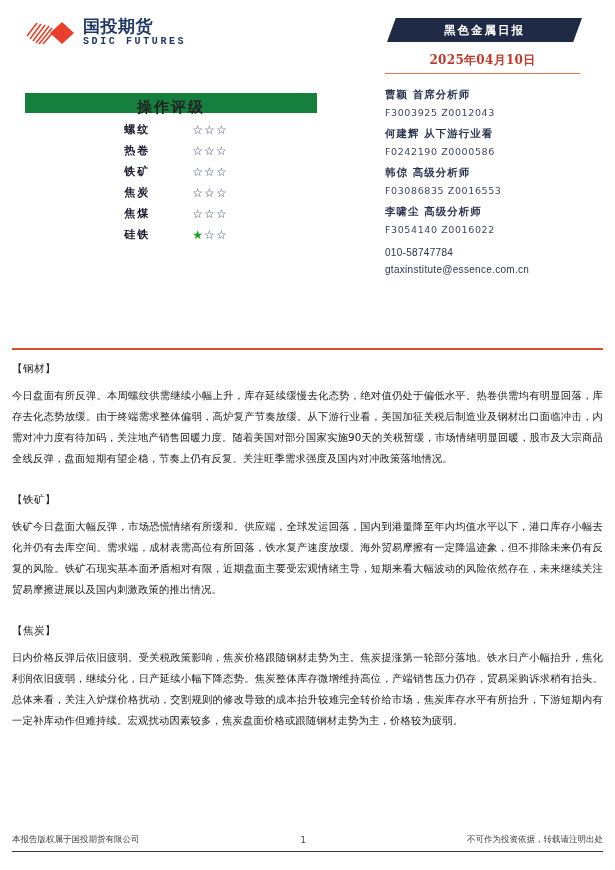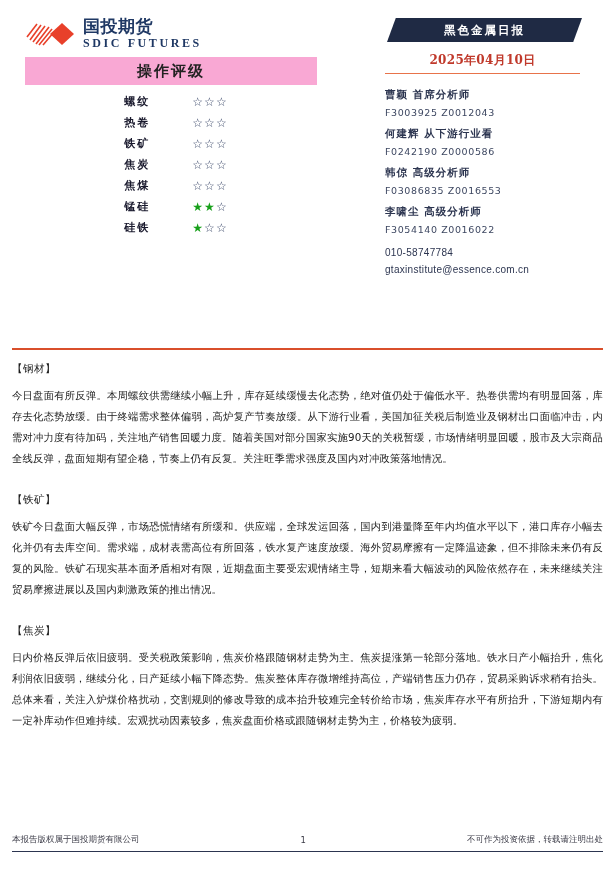--- a/index.html
+++ b/index.html
@@ -39,44 +39,45 @@
   .logo-mark svg { display: block; }
   .logo-text { display: flex; flex-direction: column; line-height: 1; }
   .logo-cn {
     font-family: "DejaVu Sans", "Liberation Sans", sans-serif;
     font-size: 17px;
     font-weight: 700;
     color: #1f3864;
     letter-spacing: 0.5px;
   }
   .logo-en {
-    font-family: Liberation Serif, serif;
-    font-size: 12px;
+    font-family: Liberation Mono, monospace;
+    font-size: 10px;
     font-weight: 700;
     color: #1f3864;
     letter-spacing: 2.6px;
     margin-top: 2px;
   }
 
   
   .ratings {
     position: absolute;
     left: 25px; top: 57px;
     width: 292px;
   }
   .ratings-title {
-    background: #f9a8d4;
-    height: 28px;
+    background: #15803d;
+    height: 20px;
     line-height: 28px;
     text-align: center;
     font-size: 15px;
     font-weight: 700;
     color: #222222;
     font-family: "DejaVu Serif", "Liberation Serif", serif;
     letter-spacing: 2px;
+    margin-top: 36px;
   }
   .ratings-list {
     margin-top: 6px;
   }
   .rating-row {
     display: flex;
     align-items: center;
     height: 21px;
     justify-content: center;
   }
@@ -265,24 +266,20 @@
           </div>
           <div class="rating-row">
             <span class="rating-name">焦炭</span>
             <span class="rating-stars"><span class="star-empty">☆</span><span class="star-empty">☆</span><span class="star-empty">☆</span></span>
           </div>
           <div class="rating-row">
             <span class="rating-name">焦煤</span>
             <span class="rating-stars"><span class="star-empty">☆</span><span class="star-empty">☆</span><span class="star-empty">☆</span></span>
           </div>
           <div class="rating-row">
-            <span class="rating-name">锰硅</span>
-            <span class="rating-stars"><span class="star-full">★</span><span class="star-full">★</span><span class="star-empty">☆</span></span>
-          </div>
-          <div class="rating-row">
             <span class="rating-name">硅铁</span>
             <span class="rating-stars"><span class="star-full">★</span><span class="star-empty">☆</span><span class="star-empty">☆</span></span>
           </div>
         </div>
     </div>
 
     <div class="right-col">
       <div class="banner-wrap">
         <div class="banner"></div>
         <div class="banner-text">黑色金属日报</div>

